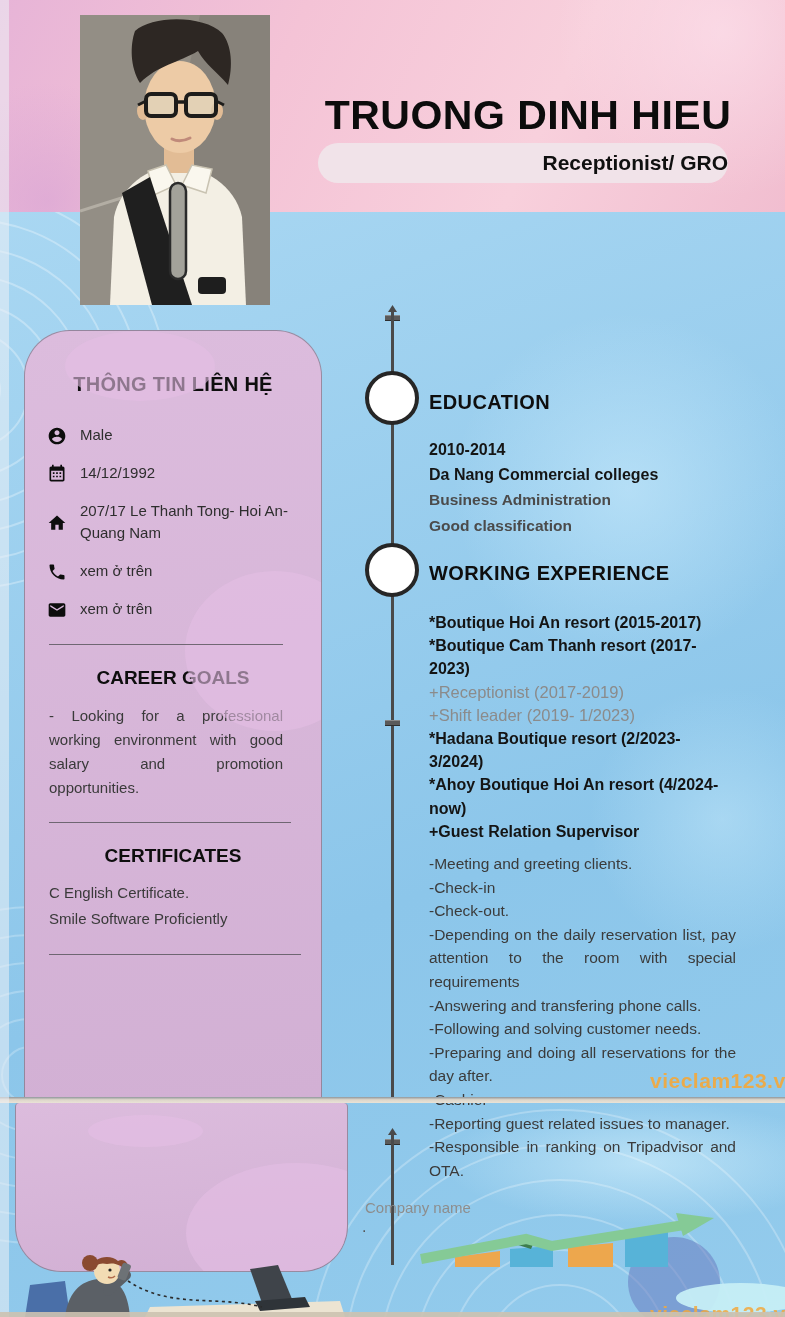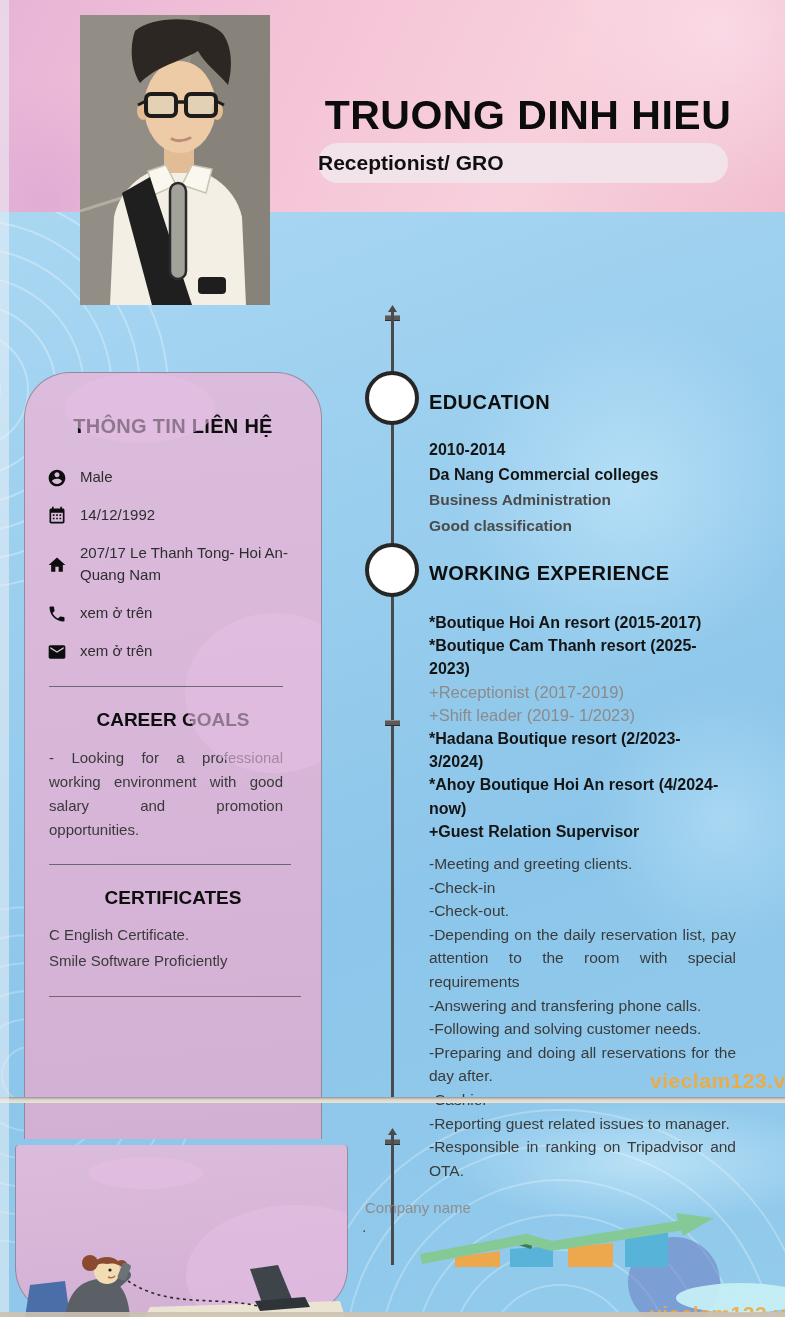--- a/index.html
+++ b/index.html
@@ -33,27 +33,27 @@
   .dark-circle { position:absolute; left:628px; top:1237px; width:92px; height:90px; border-radius:50%;
     background:rgba(99,116,188,.5); }
   .cyan-ellipse { position:absolute; left:676px; top:1283px; width:130px; height:30px; border-radius:50%;
     background:rgba(198,238,246,.95); }
 
   
   .photo { position:absolute; left:80px; top:15px; width:190px; height:290px; }
   .name { position:absolute; left:300px; top:84px; width:440px; margin:8px; text-align:center;
     font-size:41px; font-weight:700; letter-spacing:.5px; color:#0c0c0c; }
   .title-pill { position:absolute; left:318px; top:143px; width:410px; height:40px; border-radius:21px;
-    background:#f1e3e9; display:flex; align-items:center; justify-content:flex-start; }
+    background:#f1e3e9; display:flex; align-items:center; justify-content:flex-end; }
   .title-pill span { font-size:21px; font-weight:700; color:#101010; }
 
   
   .card { position:absolute; box-sizing:border-box;
     background:linear-gradient(175deg, #dcbcdd, #d2b0d4);
-    border:1.5px solid rgba(108,108,120,.6); overflow:hidden;margin-top:42px; }
+    border:1.5px solid rgba(108,108,120,.6); overflow:hidden; }
   .card1 { left:24px; top:330px; width:298px; height:767px; border-radius:46px 46px 0 0; border-bottom:none; }
   .card2 { left:15px; top:1103px; width:333px; height:169px; border-radius:4px 4px 46px 46px; border-top:none; }
   .blob { position:absolute; border-radius:50%; background:rgba(229,190,229,.6); }
 
   .card-title { margin:42px 8px 28px; text-align:center; font-size:20px; font-weight:700;
     color:#0e0e0e; letter-spacing:.3px; }
   .contact-row { display:flex; align-items:center; margin:0 12px 16px 22px;
     color:#2e2e2e; font-size:15px; line-height:22px; }
   .contact-row svg { width:20px; height:20px; flex:0 0 20px; margin-right:13px; margin-top:1px; fill:#0d0d0d; }
   .divider { height:1px; background:#4c4c50; opacity:.75; margin:10px 38px 0 24px; }
@@ -227,21 +227,21 @@
     <h2 class="section-heading">EDUCATION</h2>
     <div class="edu-period">2010-2014</div>
     <div class="edu-school">Da Nang Commercial colleges</div>
     <div class="edu-major">Business Administration</div>
     <div class="edu-class">Good classification</div>
   </div>
 
   <div class="work">
     <h2 class="section-heading">WORKING EXPERIENCE</h2>
     <div class="exp-entry bold">*Boutique Hoi An resort (2015-2017)</div>
-    <div class="exp-entry bold">*Boutique Cam Thanh resort (2025- 2023)</div>
+    <div class="exp-entry bold">*Boutique Cam Thanh resort (2017- 2023)</div>
     <div class="exp-entry muted">+Receptionist (2017-2019)</div>
     <div class="exp-entry muted">+Shift leader (2019- 1/2023)</div>
     <div class="exp-entry bold">*Hadana Boutique resort (2/2023- 3/2024)</div>
     <div class="exp-entry bold">*Ahoy Boutique Hoi An resort (4/2024- now)</div>
     <div class="exp-entry bold">+Guest Relation Supervisor</div>
     <div class="duties">
       <div class="duty">-Meeting and greeting clients.</div>
       <div class="duty">-Check-in</div>
       <div class="duty">-Check-out.</div>
       <div class="duty">-Depending on the daily reservation list, pay attention to the room with special requirements</div>

